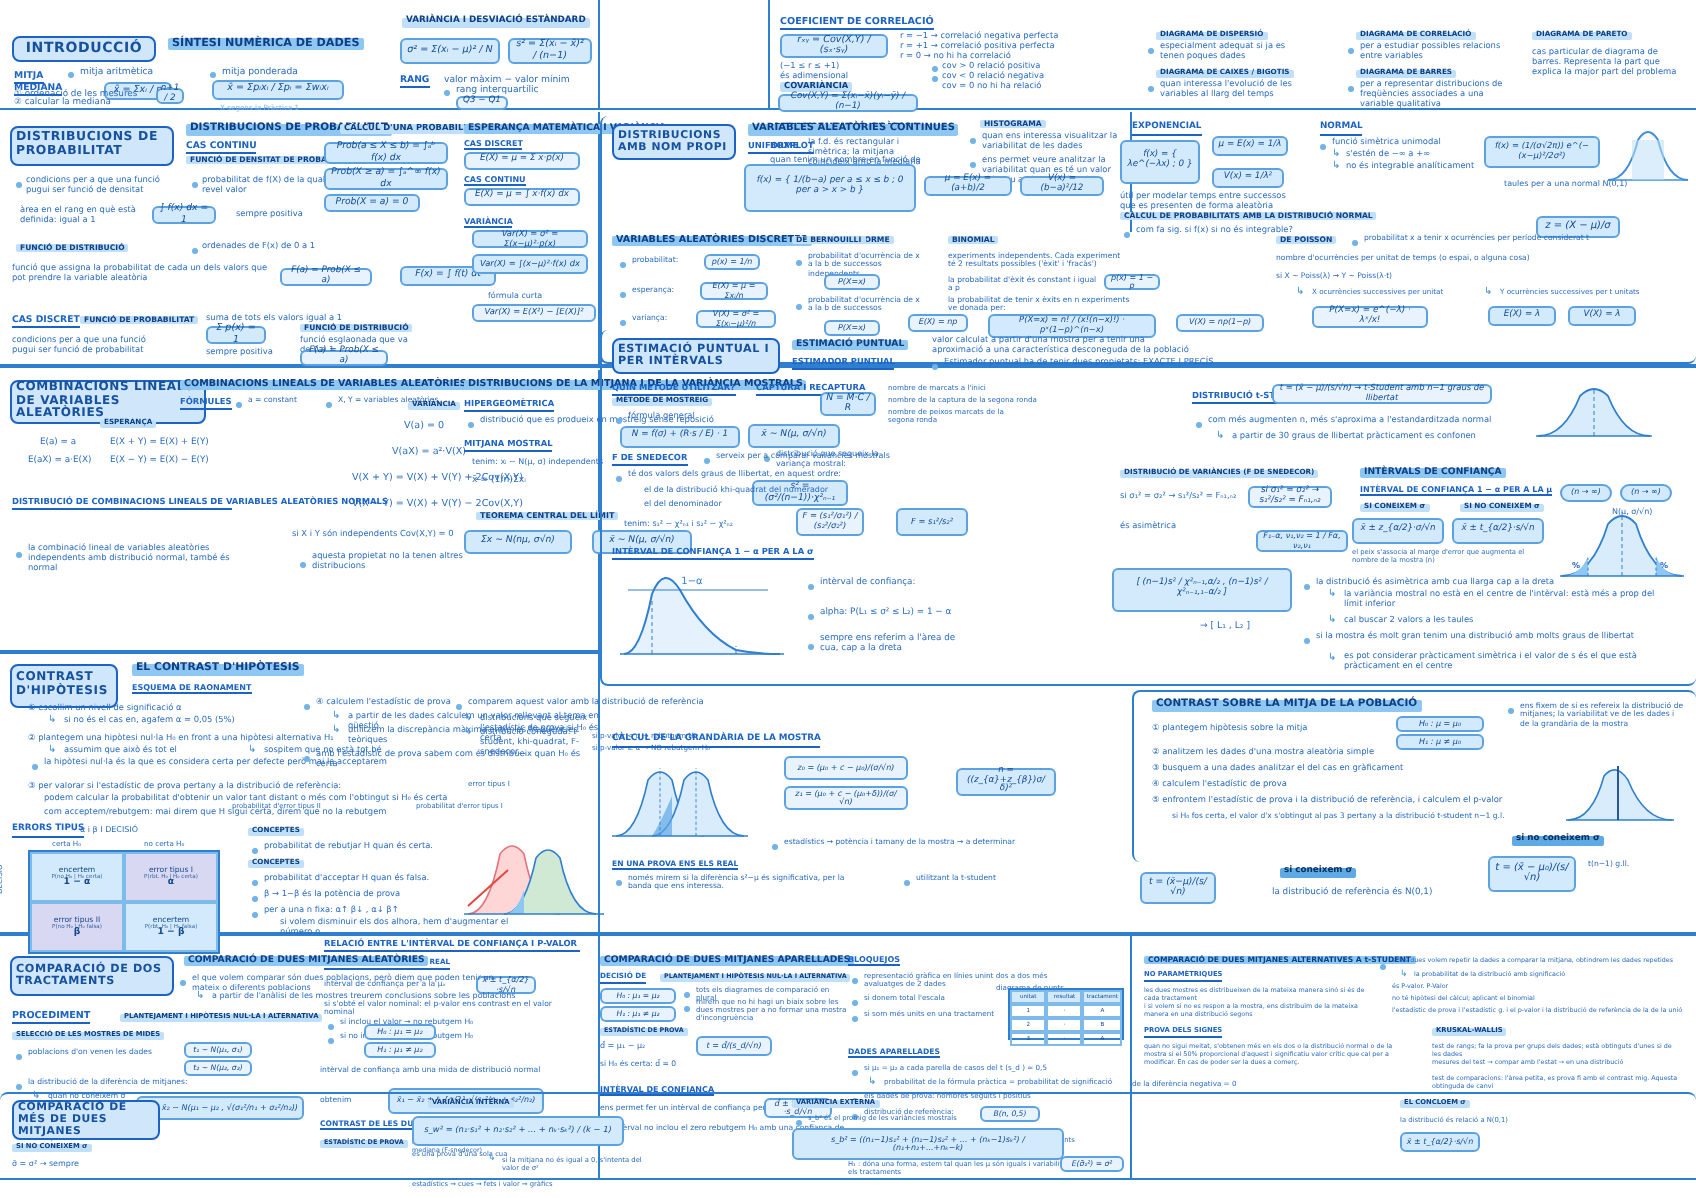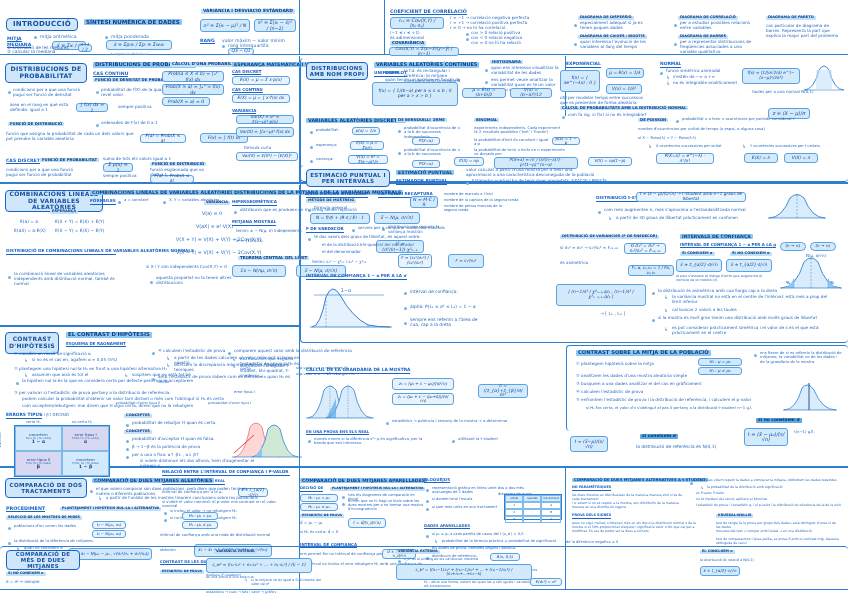--- a/index.html
+++ b/index.html
@@ -10,21 +10,21 @@
   }
   .sheet{position:absolute;inset:0;background:#ffffff;}
   .hr{position:absolute;background:#2f7fd0;}
 
   
   .chapbox{
     position:absolute;box-sizing:border-box;
     border:1.4px solid #1b63c4;border-radius:4px;
     background:#cfe6fb;color:#15519e;
     font-weight:bold;letter-spacing:.3px;
-    display:flex;align-items:center;justify-content:center;text-align:center;
+    display:flex;align-items:center;justify-content:center;
     line-height:1.12;padding:1px 2px;
   }
   
   .hl{
     position:absolute;background:#8ec8f2;color:#0d3f86;
     font-weight:bold;padding:0 2px;border-radius:1px;
     white-space:nowrap;line-height:1.1;
   }
   .hl.pale{background:#bfe0f8;}
   .hl.dark{background:#5fa9e4;color:#06305f;}

